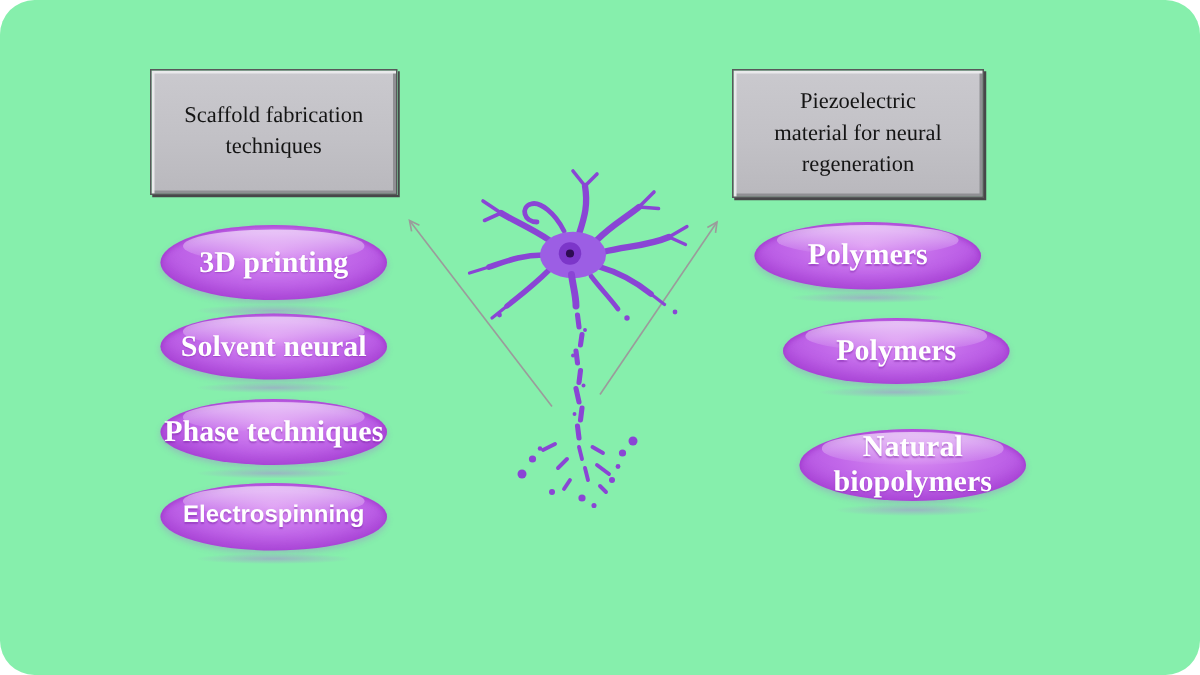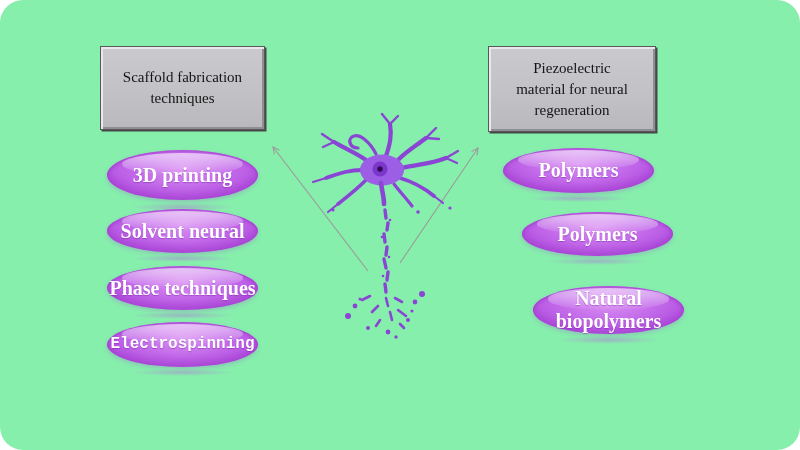--- a/index.html
+++ b/index.html
@@ -44,21 +44,21 @@
     content:"";position:absolute;left:16%;width:68%;height:16%;bottom:-21%;
     border-radius:50%;
     background:radial-gradient(ellipse at 50% 50%,rgba(185,95,230,0.38),rgba(185,95,230,0) 72%);
     pointer-events:none;
   }
   .pill-label{
     position:relative;z-index:2;color:#ffffff;font-weight:bold;font-size:20px;
     line-height:1.15;white-space:pre-line;
     text-shadow:0 1px 1px rgba(120,30,160,0.45);
   }
-  .pill-label.sans{font-family:Liberation Mono, monospace;font-size:16px;}
+  .pill-label.sans{font-family:Liberation Sans, sans-serif;font-size:16px;}
   #pill-l0{left:107px;top:150px;width:151px;height:50px;}
   #pill-l1{left:107px;top:209px;width:151px;height:44px;}
   #pill-l2{left:107px;top:266px;width:151px;height:44px;}
   #pill-l3{left:107px;top:322px;width:151px;height:45px;}
   #pill-r0{left:503px;top:148px;width:151px;height:45px;}
   #pill-r1{left:522px;top:212px;width:151px;height:44px;}
   #pill-r2{left:533px;top:286px;width:151px;height:48px;}
 
   
   #neuron-svg{position:absolute;left:300px;top:106px;width:170px;height:240px;}

